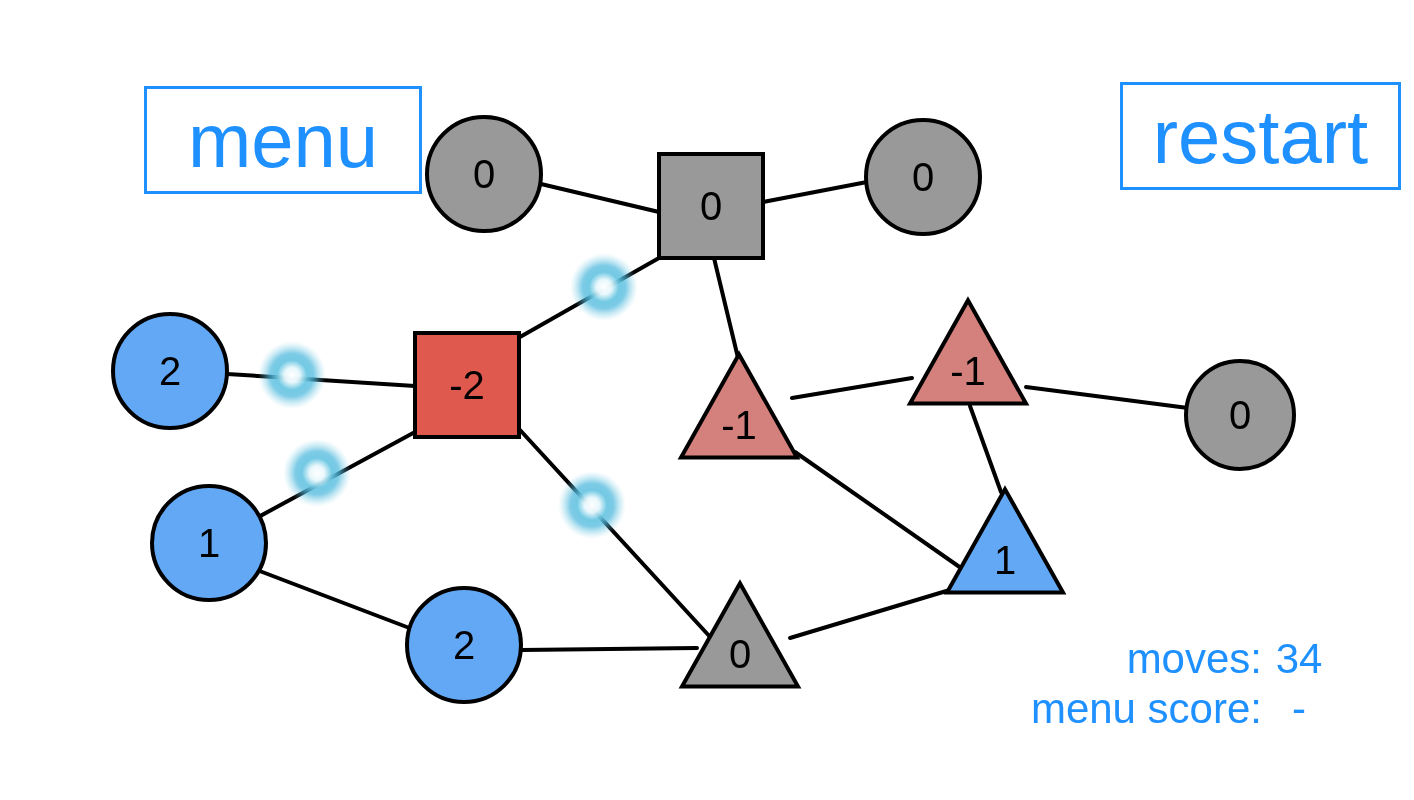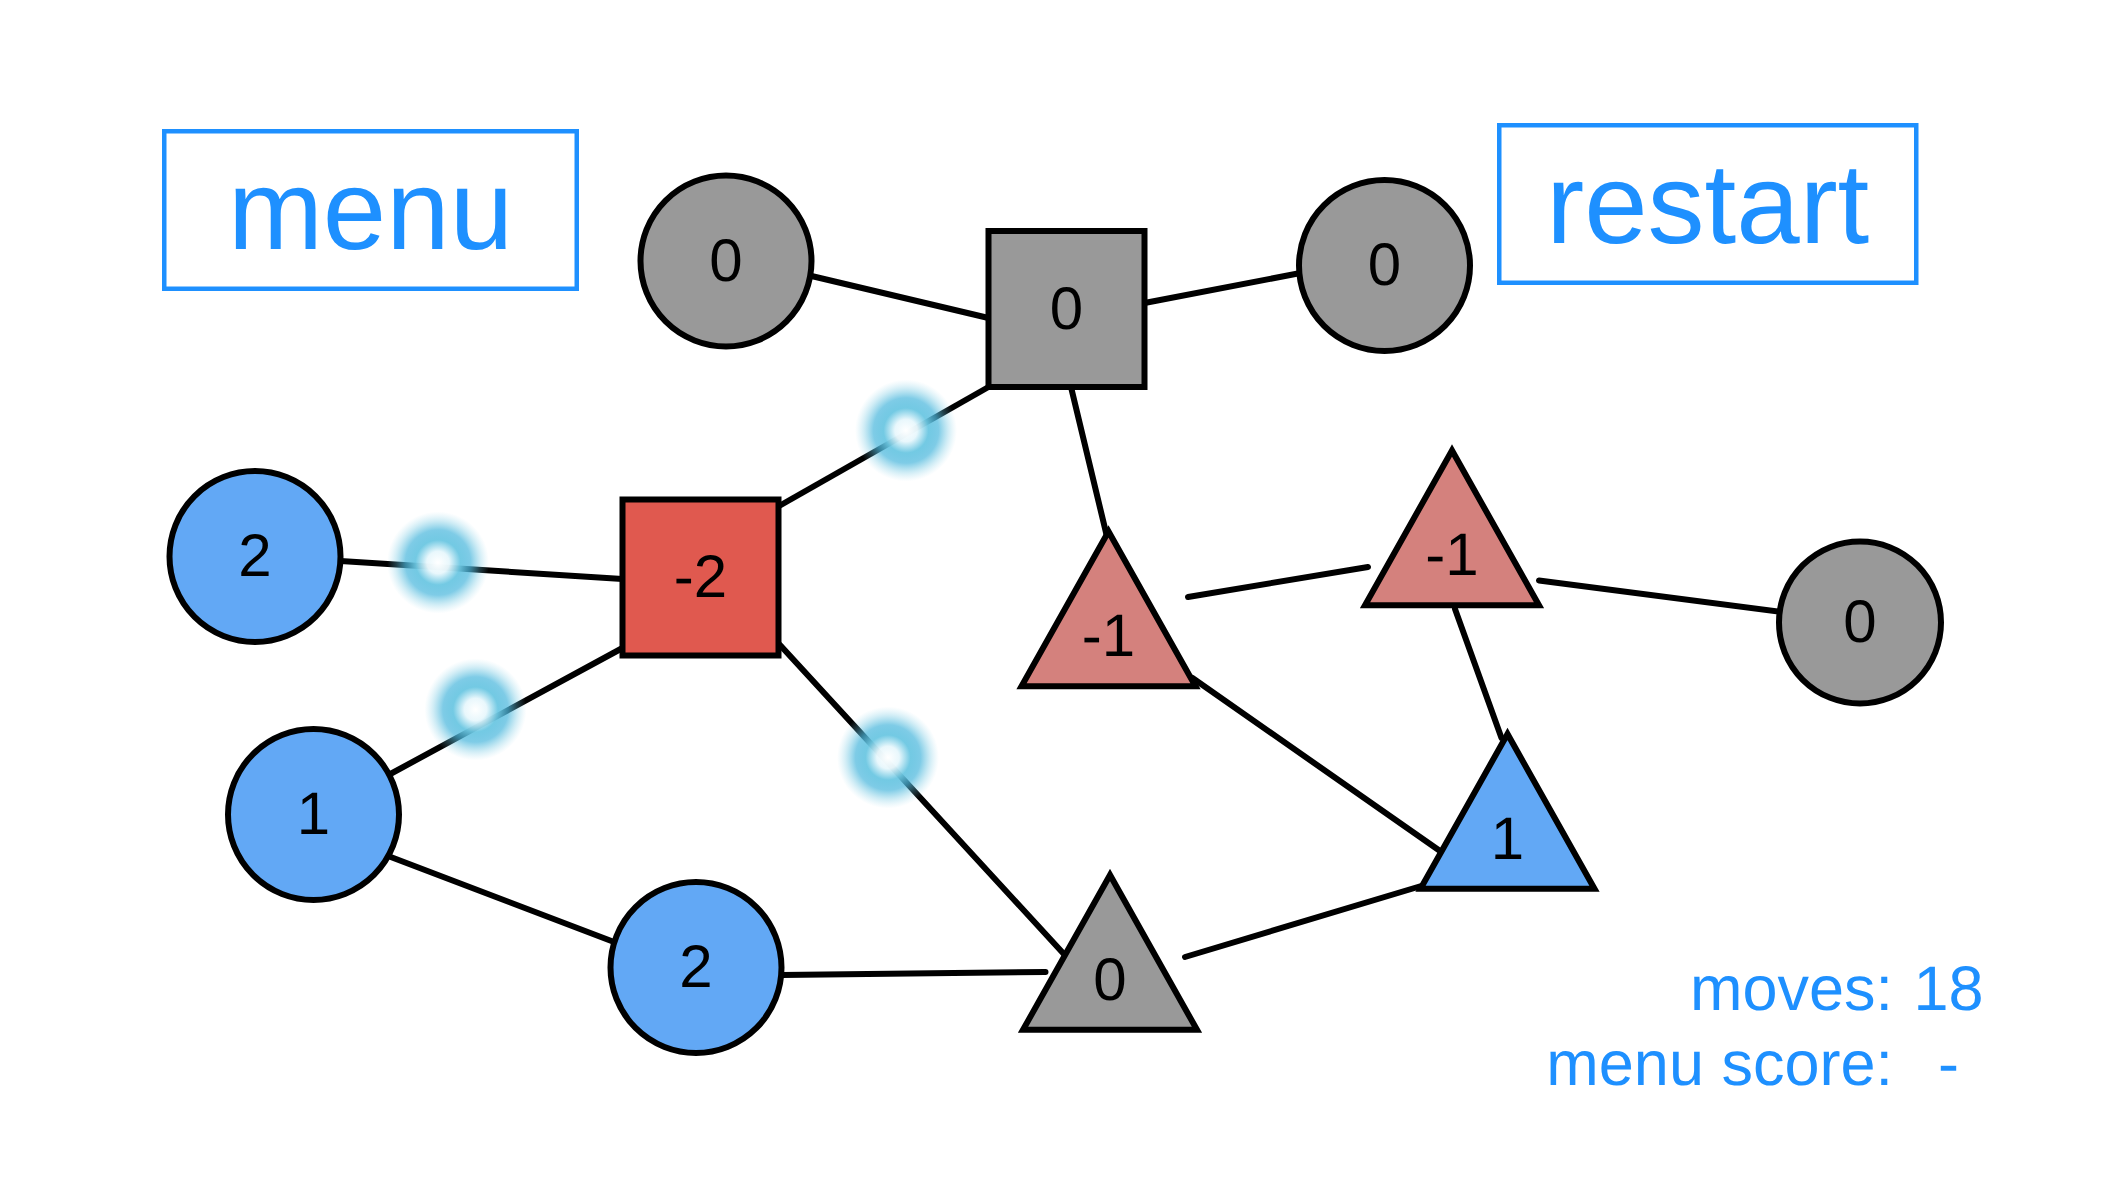--- a/index.html
+++ b/index.html
@@ -29,30 +29,31 @@
     background: #ffffff;
     color: #1e90ff;
     display: flex;
     align-items: center;
     justify-content: center;
     font-family: "Liberation Sans", sans-serif;
     font-weight: 300;
     letter-spacing: 0px;
     cursor: pointer;
     user-select: none;
+    margin-left: 36px;
   }
   #menu-button {
     left: 108px;
     top: 86px;
     width: 278px;
     height: 108px;
     font-size: 76px;
   }
   #restart-button {
-    left: 998px;
+    left: 1084px;
     top: 82px;
     width: 281px;
     height: 108px;
     font-size: 76px;
   }
   
   #score-panel {
     position: absolute;
     right: 78px;
     top: 634px;
@@ -180,21 +181,21 @@
       </g>
   </svg>
 
   <div id="menu-button" class="ui-button">menu</div>
 
   <div id="restart-button" class="ui-button">restart</div>
 
   <div id="score-panel">
     <div class="score-row">
       <span class="score-label">moves:</span>
-      <span class="score-value">18</span>
+      <span class="score-value">34</span>
     </div>
     <div class="score-row">
       <span class="score-label">menu score:</span>
       <span class="score-value">-</span>
     </div>
   </div>
 
 </div>
 
 </body></html>

